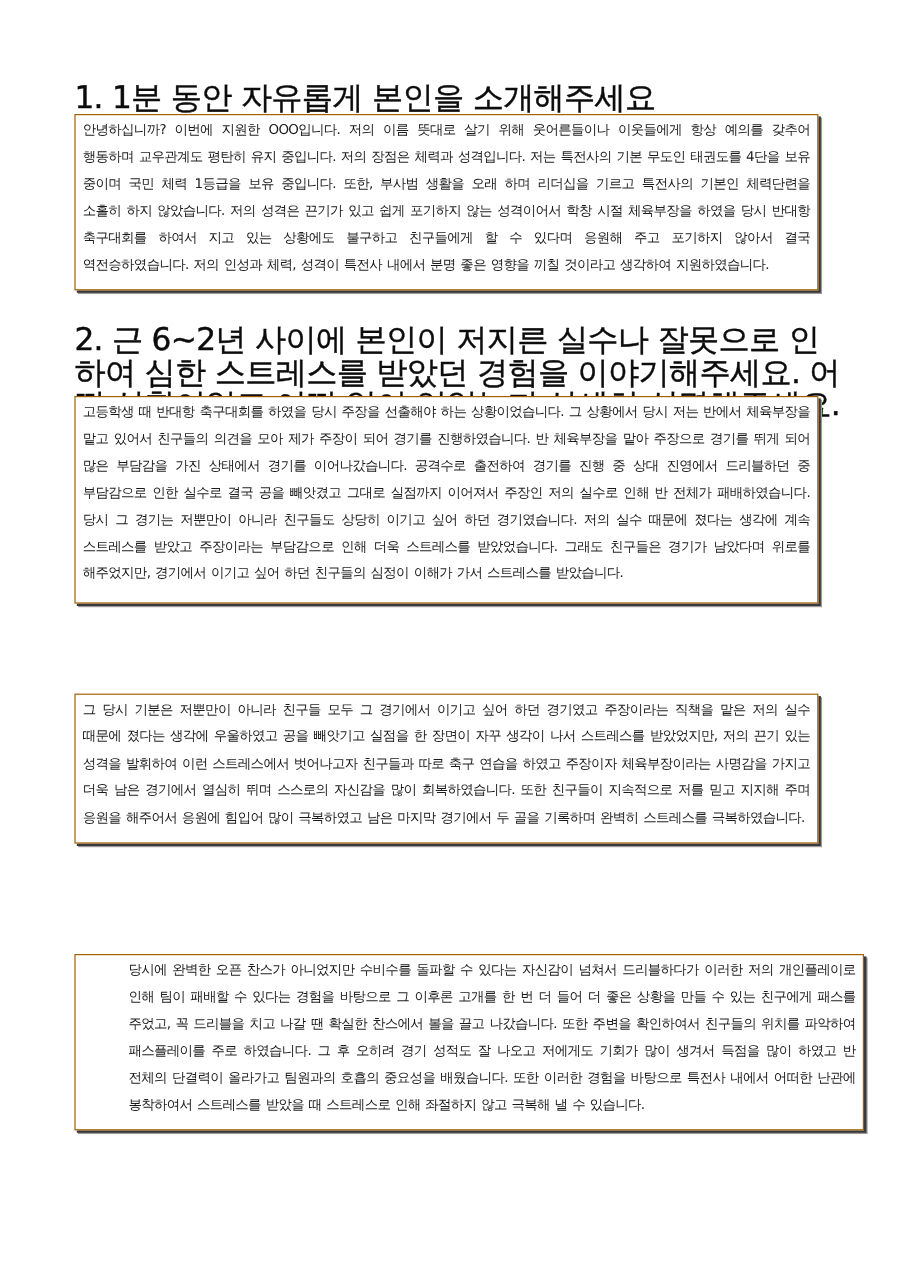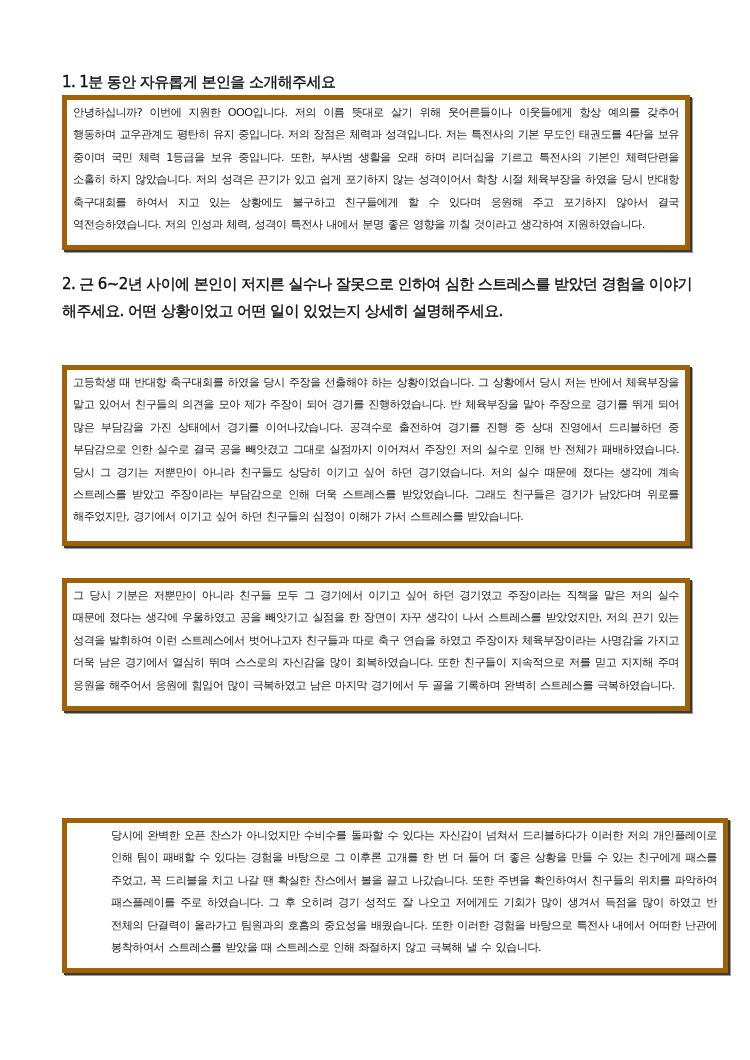--- a/index.html
+++ b/index.html
@@ -19,57 +19,57 @@
       position: absolute;
       left: 0; top: 0;
       width: 750px;
       height: 1060px;
     }
     .question {
       position: absolute;
       left: 62px;
       width: 640px;
       font-family: "DejaVu Sans", sans-serif;
-      font-size: 15px;
+      font-size: 26px;
       line-height: 27px;
       font-weight: normal;
       color: #0c0c0c;
       letter-spacing: -0.6px;
       margin: 0;
       -webkit-text-stroke: 0.35px #0c0c0c;
     }
     .answer-box {
       position: absolute;
       left: 62px;
       width: 606px;
-      border: 5px solid #a16207;
+      border: 1px solid #a16207;
       box-shadow: 2px 2px 0 0 #3a3a3a, 3px 3px 0 0 #9a9a9a;
       padding: 2px 6px 3px 6px;
       background: #ffffff;
     }
     .answer-text {
       font-family: "DejaVu Sans", sans-serif;
       font-size: 11.2px;
       line-height: 22.4px;
       color: #1a1a1a;
       text-align: justify;
       text-align-last: left;
       letter-spacing: -0.55px;
       word-spacing: 1px;
       margin: 0;
       word-break: keep-all;
     }
     #q1 { top: 69px; }
     #a1 { top: 95px; height: 140px; }
     #q2 { top: 271px; }
-    #a2 { top: 365px; height: 166px; }
+    #a2 { top: 330px; height: 166px; }
     #q3 { top: 545px; }
     #a3 { top: 578px; height: 118px; }
     #q4 { top: 750px; }
-    #a4 { top: 818px; height: 140px; padding-left: 44px; }
+    #a4 { top: 795px; height: 140px; padding-left: 44px; }
   </style>
 </head>
 <body>
 
 <div class="page">
 
   <h2 class="question" id="q1">1. 1분 동안 자유롭게 본인을 소개해주세요</h2>
   <div class="answer-box" id="a1">
     <p class="answer-text">안녕하십니까? 이번에 지원한 OOO입니다. 저의 이름 뜻대로 살기 위해 웃어른들이나 이웃들에게 항상 예의를 갖추어 행동하며 교우관계도 평탄히 유지 중입니다. 저의 장점은 체력과 성격입니다. 저는 특전사의 기본 무도인 태권도를 4단을 보유 중이며 국민 체력 1등급을 보유 중입니다. 또한, 부사범 생활을 오래 하며 리더십을 기르고 특전사의 기본인 체력단련을 소홀히 하지 않았습니다. 저의 성격은 끈기가 있고 쉽게 포기하지 않는 성격이어서 학창 시절 체육부장을 하였을 당시 반대항 축구대회를 하여서 지고 있는 상황에도 불구하고 친구들에게 할 수 있다며 응원해 주고 포기하지 않아서 결국 역전승하였습니다. 저의 인성과 체력, 성격이 특전사 내에서 분명 좋은 영향을 끼칠 것이라고 생각하여 지원하였습니다.</p>
   </div>

